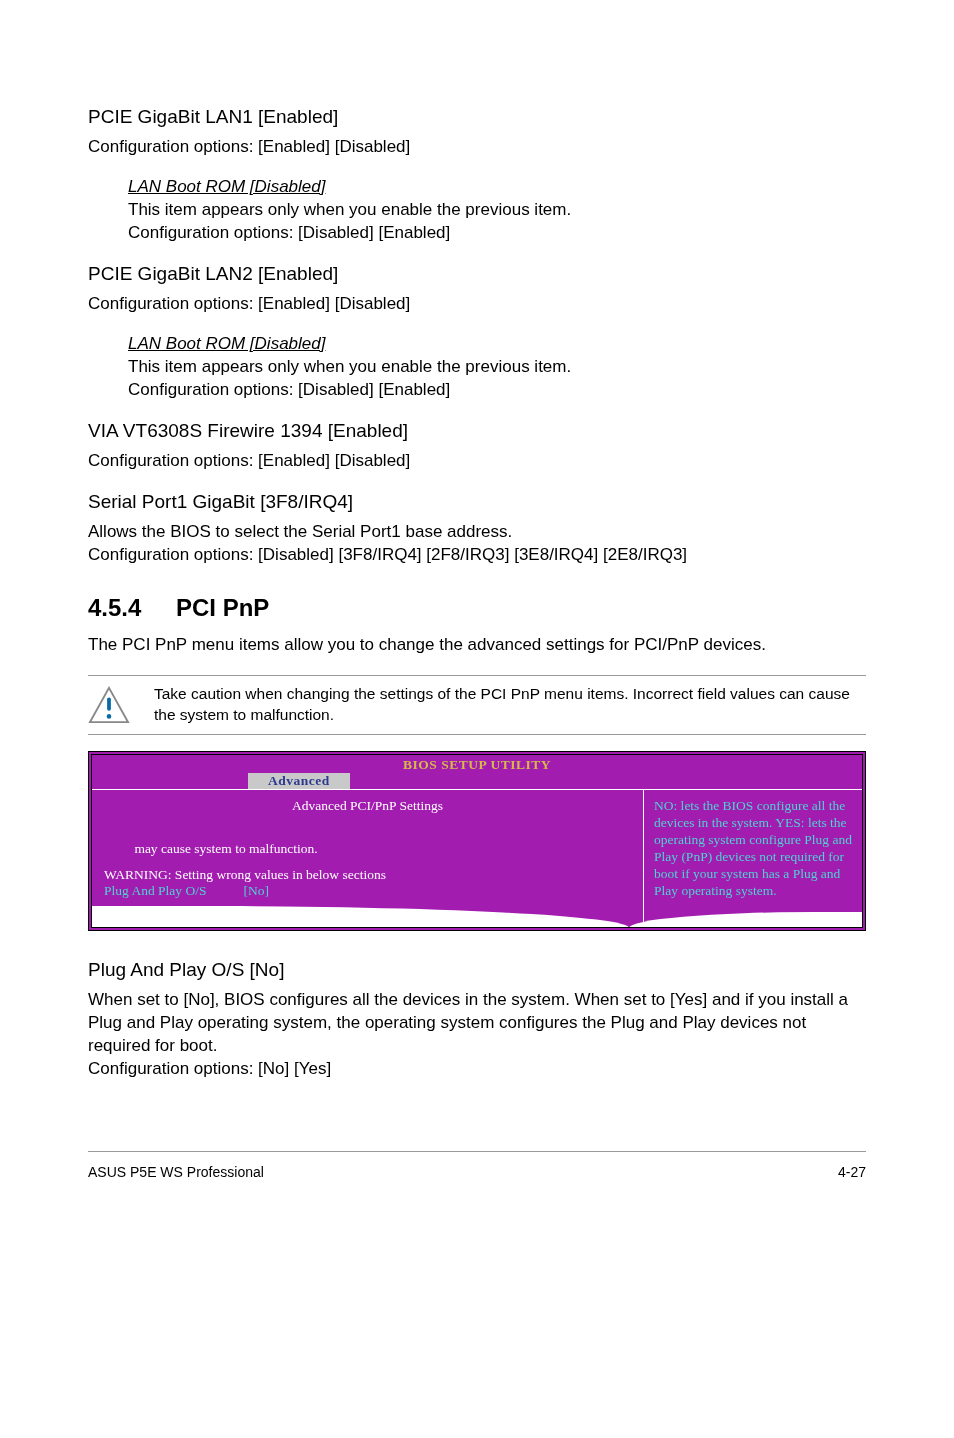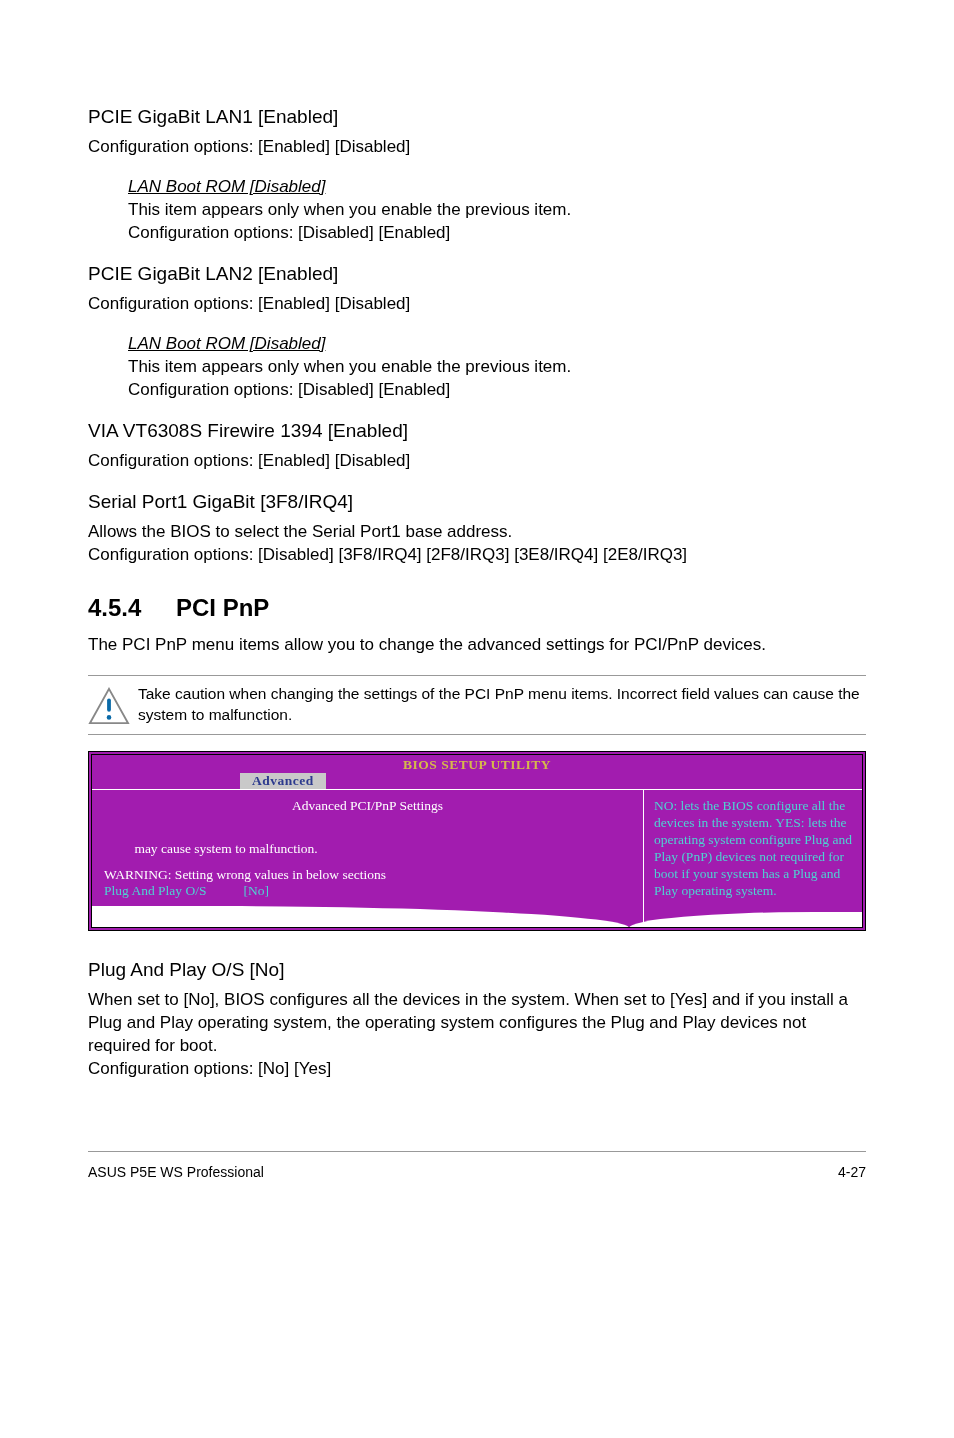--- a/index.html
+++ b/index.html
@@ -46,26 +46,26 @@
     font-weight: bold;
     margin-top: 28px;
     margin-bottom: 12px;
   }
   .big-heading .num {
     display: inline-block;
     width: 88px;
   }
   .caution-row {
     display: flex;
-    align-items: center;
+    align-items: flex-start;
     border-top: 1px solid #999;
     border-bottom: 1px solid #999;
     padding: 8px 0 8px 0;
     margin: 8px 0 16px 0;
-    gap: 8px;
+    gap: 24px;
   }
   .caution-icon {
     width: 42px;
     height: 38px;
     flex-shrink: 0;
     margin-top: 2px;
   }
   .caution-text {
     font-size: 15.5px;
     line-height: 1.35;
@@ -83,25 +83,25 @@
   .bios-title-bar {
     text-align: center;
     color: #d6b94a;
     padding: 2px 0 0 0;
     letter-spacing: 0.5px;
     position: relative;
     height: 34px;
   }
   .bios-tab {
     position: absolute;
-    left: 148px;
+    left: 156px;
     top: 18px;
     background: #c9c9c9;
     color: #2d3a8e;
-    padding: 0 12px;
+    padding: 0 20px;
     font-weight: bold;
   }
   .bios-divider {
     border-top: 1px solid #fff;
     margin-top: 0;
   }
   .bios-body {
     display: flex;
   }
   .bios-left {

